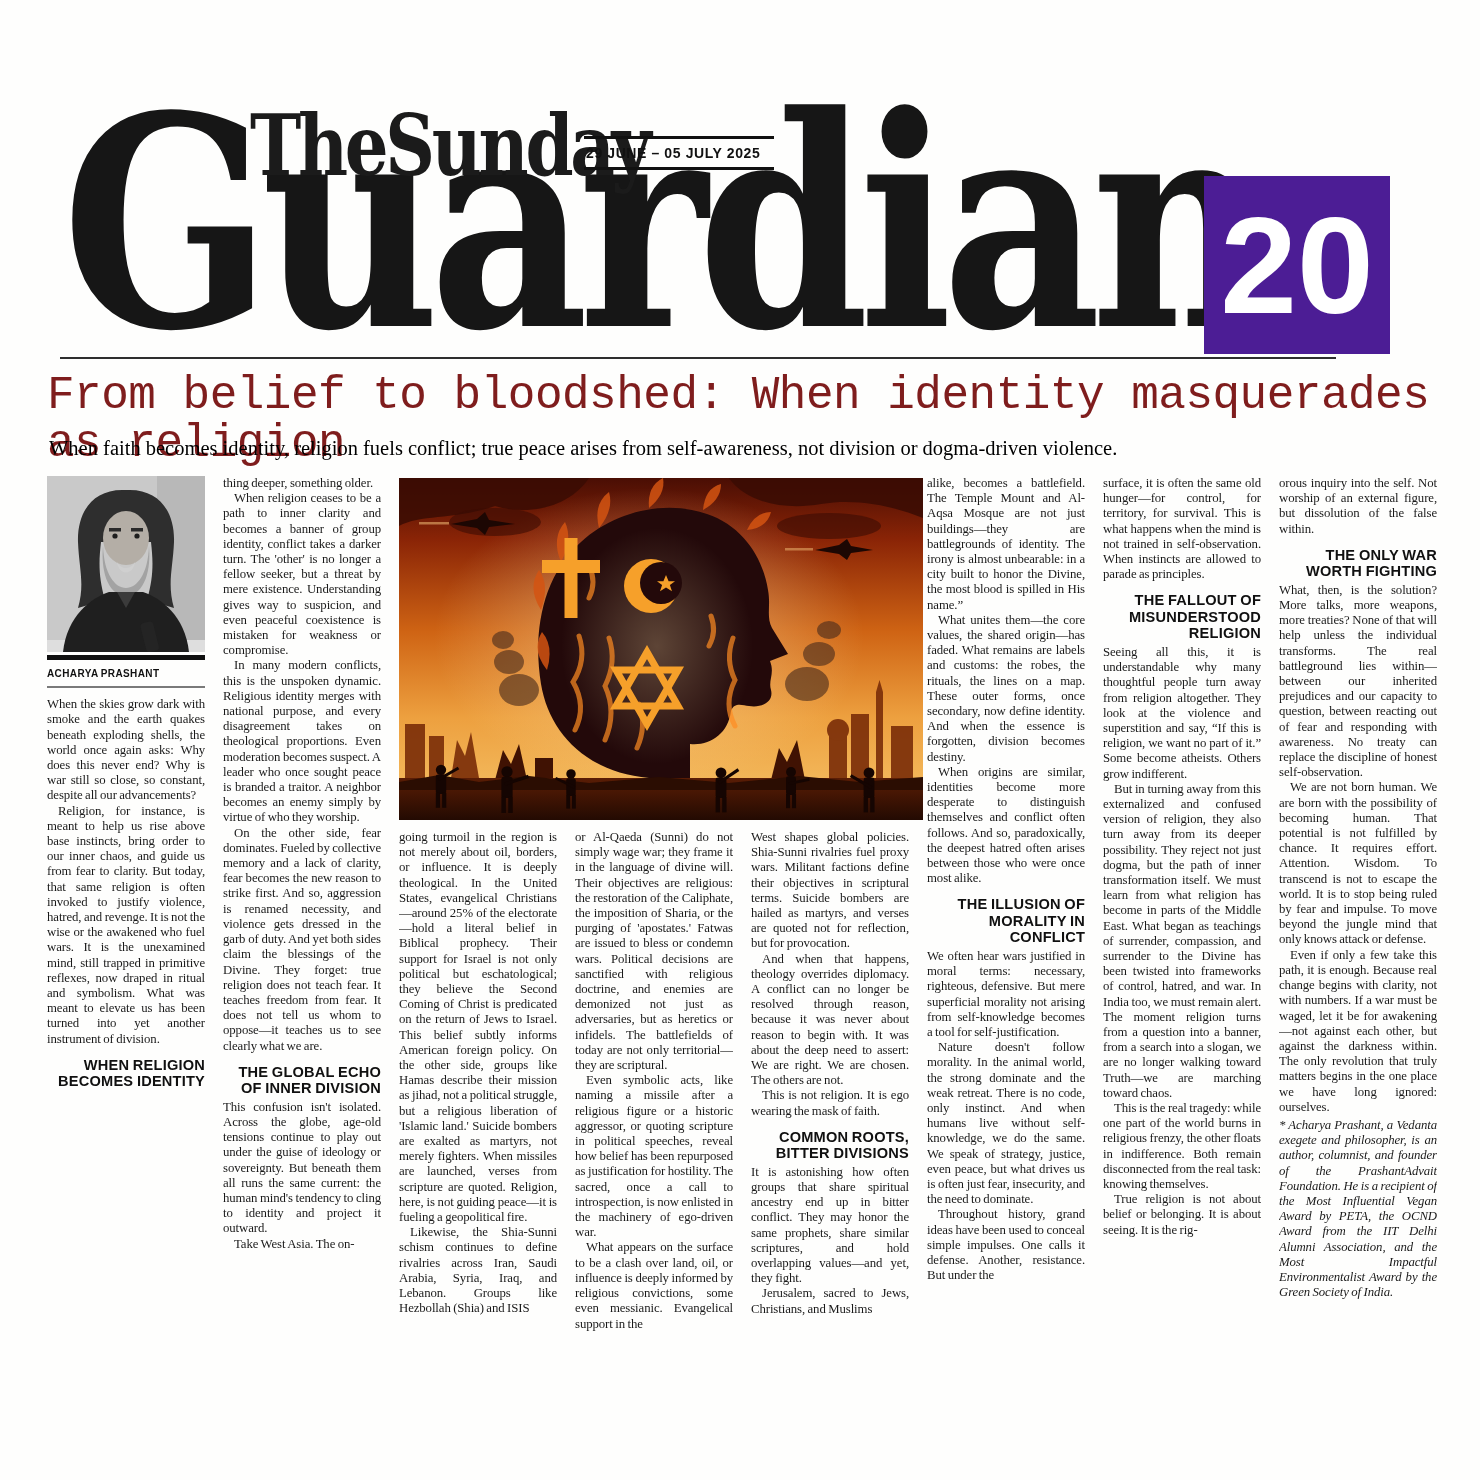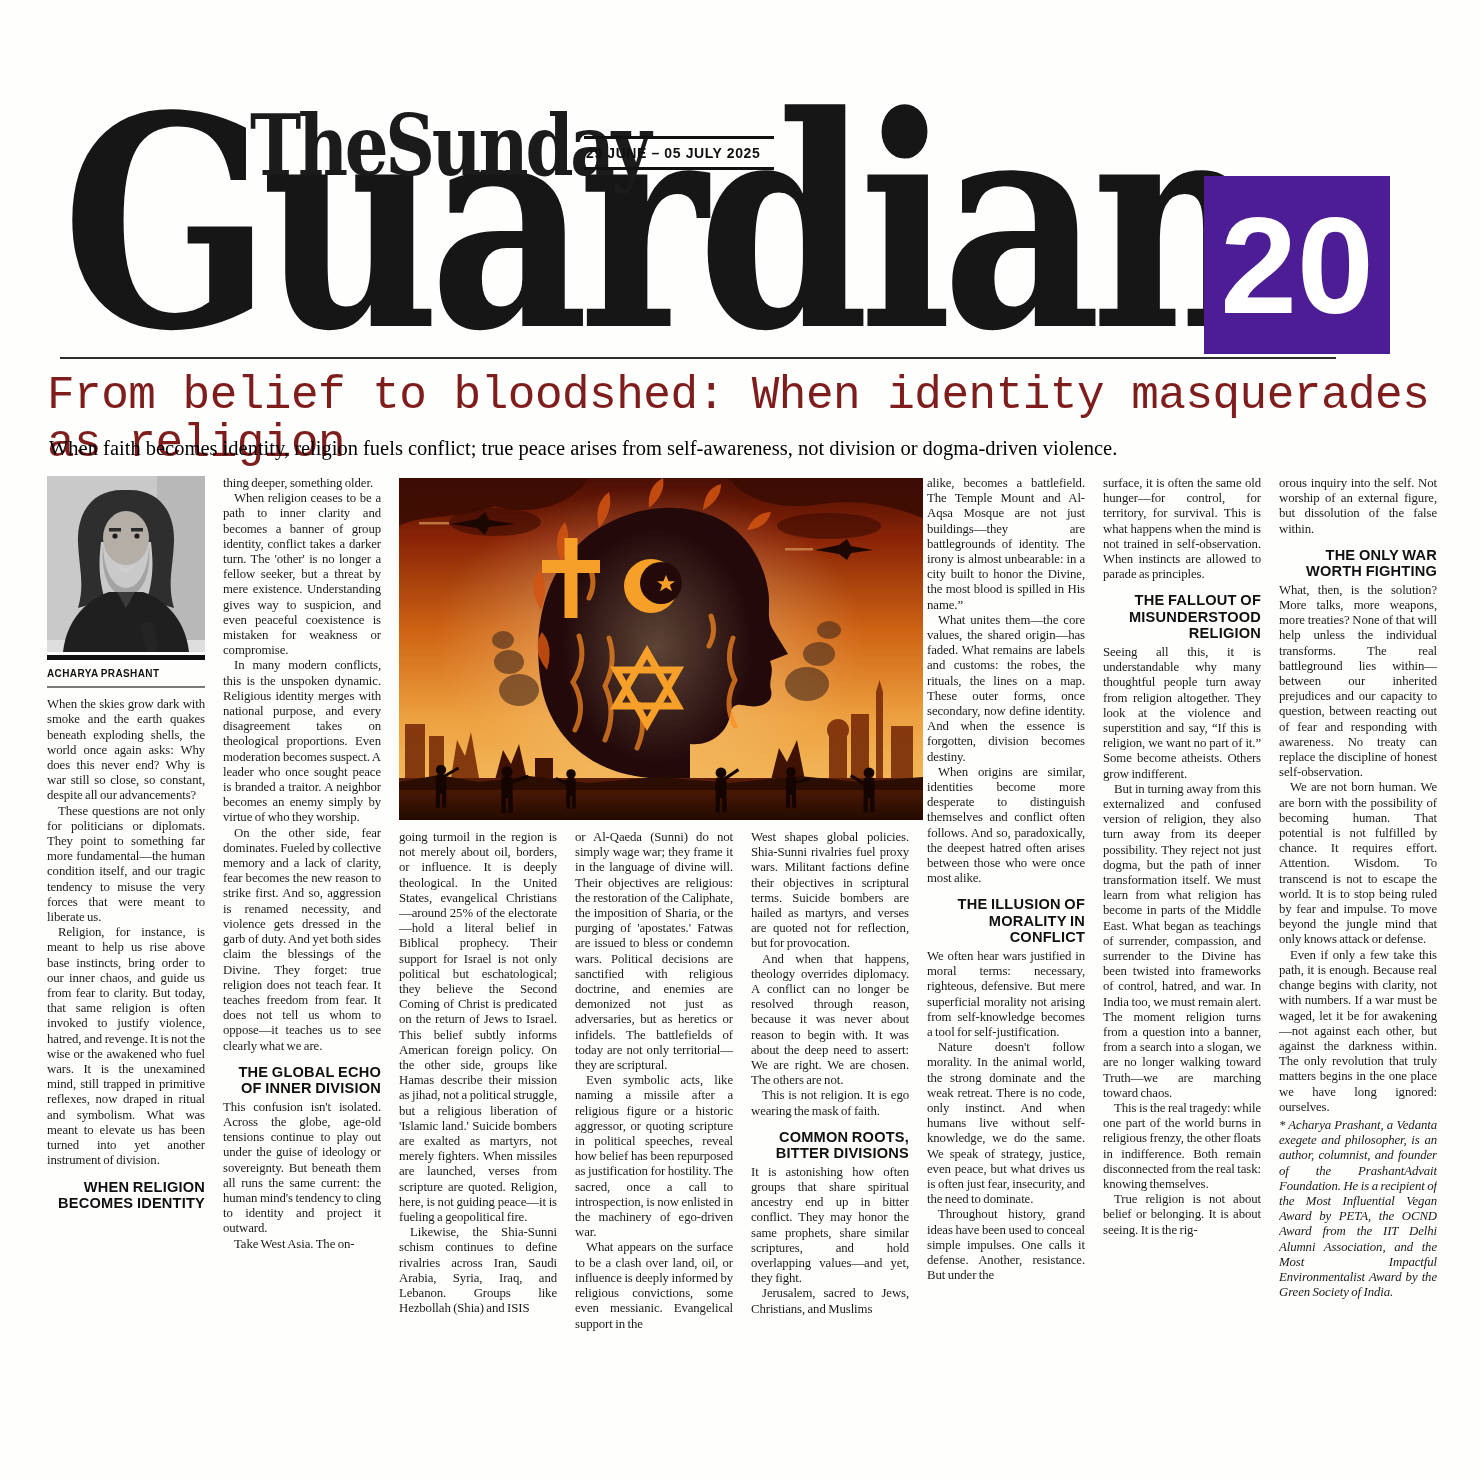--- a/index.html
+++ b/index.html
@@ -87,21 +87,20 @@
           <path d="M70,86 C74,94 84,94 88,86 C86,100 72,100 70,86 Z" fill="#cfcfcf"></path>
           <path d="M16,176 C20,140 44,122 62,116 L96,116 C114,122 138,140 142,176 Z" fill="#1f1f1f"></path>
           <path d="M70,116 L79,132 L88,116 Z" fill="#3b3b3b"></path>
           <rect x="96" y="146" width="13" height="30" rx="4" fill="#242424" transform="rotate(-14 102 160)"></rect>
         </svg>
         <div class="photo-bar"></div>
         <figcaption class="photo-caption">ACHARYA PRASHANT</figcaption>
         <div class="photo-rule"></div>
       </figure>
     <p class="para">When the skies grow dark with smoke and the earth quakes beneath exploding shells, the world once again asks: Why does this never end? Why is war still so close, so constant, despite all our advancements?</p>
-        <p class="para indent">These questions are not only for politicians or diplomats. They point to something far more fundamental—the human condition itself, and our tragic tendency to misuse the very forces that were meant to liberate us.</p>
         <p class="para indent">Religion, for instance, is meant to help us rise above base instincts, bring order to our inner chaos, and guide us from fear to clarity. But today, that same religion is often invoked to justify violence, hatred, and revenge. It is not the wise or the awakened who fuel wars. It is the unexamined mind, still trapped in primitive reflexes, now draped in ritual and symbolism. What was meant to elevate us has been turned into yet another instrument of division.</p>
         <h3 class="sec-head">WHEN RELIGION BECOMES IDENTITY</h3>
       </div>
     <div class="col">
         <p class="para">thing deeper, something older.</p>
         <p class="para indent">When religion ceases to be a path to inner clarity and becomes a banner of group identity, conflict takes a darker turn. The 'other' is no longer a fellow seeker, but a threat by mere existence. Understanding gives way to suspicion, and even peaceful coexistence is mistaken for weakness or compromise.</p>
         <p class="para indent">In many modern conflicts, this is the unspoken dynamic. Religious identity merges with national purpose, and every disagreement takes on theological proportions. Even moderation becomes suspect. A leader who once sought peace is branded a traitor. A neighbor becomes an enemy simply by virtue of who they worship.</p>
         <p class="para indent">On the other side, fear dominates. Fueled by collective memory and a lack of clarity, fear becomes the new reason to strike first. And so, aggression is renamed necessity, and violence gets dressed in the garb of duty. And yet both sides claim the blessings of the Divine. They forget: true religion does not teach fear. It teaches freedom from fear. It does not tell us whom to oppose—it teaches us to see clearly what we are.</p>
         <h3 class="sec-head">THE GLOBAL ECHO OF INNER DIVISION</h3>
         <p class="para">This confusion isn't isolated. Across the globe, age-old tensions continue to play out under the guise of ideology or sovereignty. But beneath them all runs the same current: the human mind's tendency to cling to identity and project it outward.</p>

